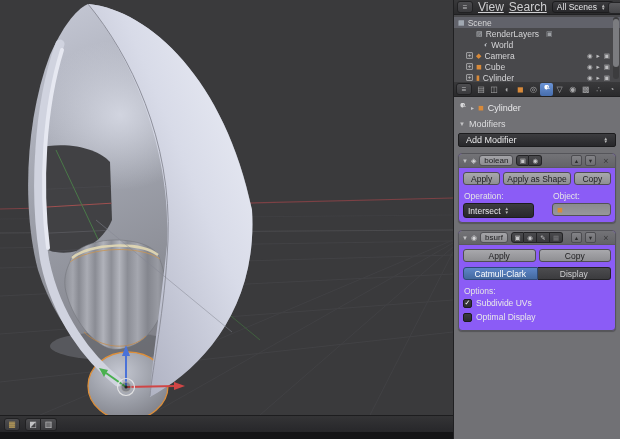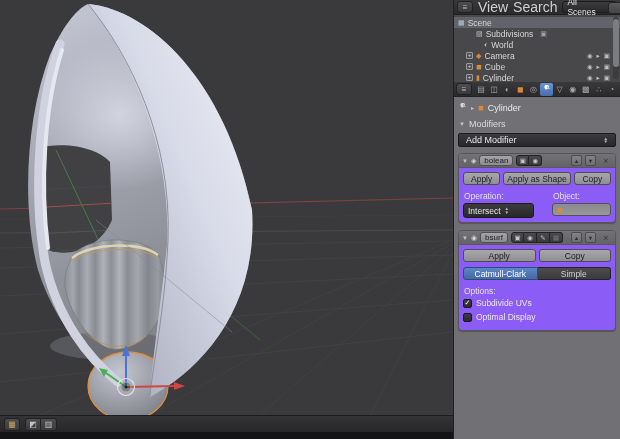--- a/index.html
+++ b/index.html
@@ -22,21 +22,21 @@
   .hgroup .hbtn:last-child { border-radius:0 3px 3px 0; border-left:none; }
 
   
   .right { position:absolute; left:453px; top:0; width:167px; height:439px;
            background:#717175; border-left:1px solid #202022; }
 
   
   .outliner { position:relative; height:82px; background:#48484b; overflow:hidden; }
   .oheader { height:15px; background:linear-gradient(#39393b,#2a2a2c); border-bottom:1px solid #202022;
              display:flex; align-items:center; gap:5px; padding:0 3px; }
-  .menu-label { font-size:14px; color:#cfcfd1; }
+  .menu-label { font-size:12px; color:#cfcfd1;text-decoration:underline; }
   .dark-select { display:flex; align-items:center; justify-content:flex-start;
                  background:linear-gradient(#3c3c3f,#28282b); border:1px solid #1c1c1e; border-radius:3px;
                  color:#e6e6e8; font-size:8.5px; padding:0 4px; height:12px; }
   .updn { display:flex; flex-direction:column; line-height:3.5px; font-size:4.5px; color:#bbb; margin-left:4px; }
   .ghost-btn { position:absolute; right:-6px; top:1.5px; width:18px; height:12px; border-radius:3px;
                background:linear-gradient(#5a5a5d,#454548); border:1px solid #242426; }
   .otree { padding:2px 0 0 0; }
   .orow { position:relative; height:11px; display:flex; align-items:center; gap:3px;
           font-size:8.5px; color:#d6d6d8; padding-right:30px; }
   .orow.sel { background:#61626a; }
@@ -255,21 +255,21 @@
         </div>
         <div class="ghost-btn"></div>
       </div>
       <div class="otree">
         <div class="orow sel" style="padding-left:4px">
           <span class="oicon" style="color:#b9c3cd">▦</span>
           <span>Scene</span>
         </div>
         <div class="orow" style="padding-left:22px">
           <span class="oicon" style="color:#b9bcc0">▨</span>
-          <span>Subdivisions</span>
+          <span>RenderLayers</span>
           <span class="oicon" style="color:#9ea1a5;margin-left:4px">▣</span>
         </div>
         <div class="orow" style="padding-left:30px">
           <span class="oicon" style="color:#b9bcc0">◐</span>
           <span>World</span>
         </div>
         <div class="orow" style="padding-left:12px">
           <span class="plusbox">+</span>
           <span class="oicon orange">◆</span>
           <span>Camera</span>
@@ -451,21 +451,21 @@
                 <span>×</span>
               </span>
           </div>
           <div class="modbody">
             <div class="btnrow">
               <span class="btn">Apply</span>
               <span class="btn">Copy</span>
             </div>
             <div class="segrow">
               <span class="seg on">Catmull-Clark</span>
-              <span class="seg off">Simple</span>
+              <span class="seg off">Display</span>
             </div>
             <div class="cols">
               <div class="col">
                 <div class="flabel">Options:</div>
                 <div class="chkrow">
                   <span class="chk">
                       <span>✓</span>
                     </span>
                   <span class="chklabel">Subdivide UVs</span>
                 </div>

